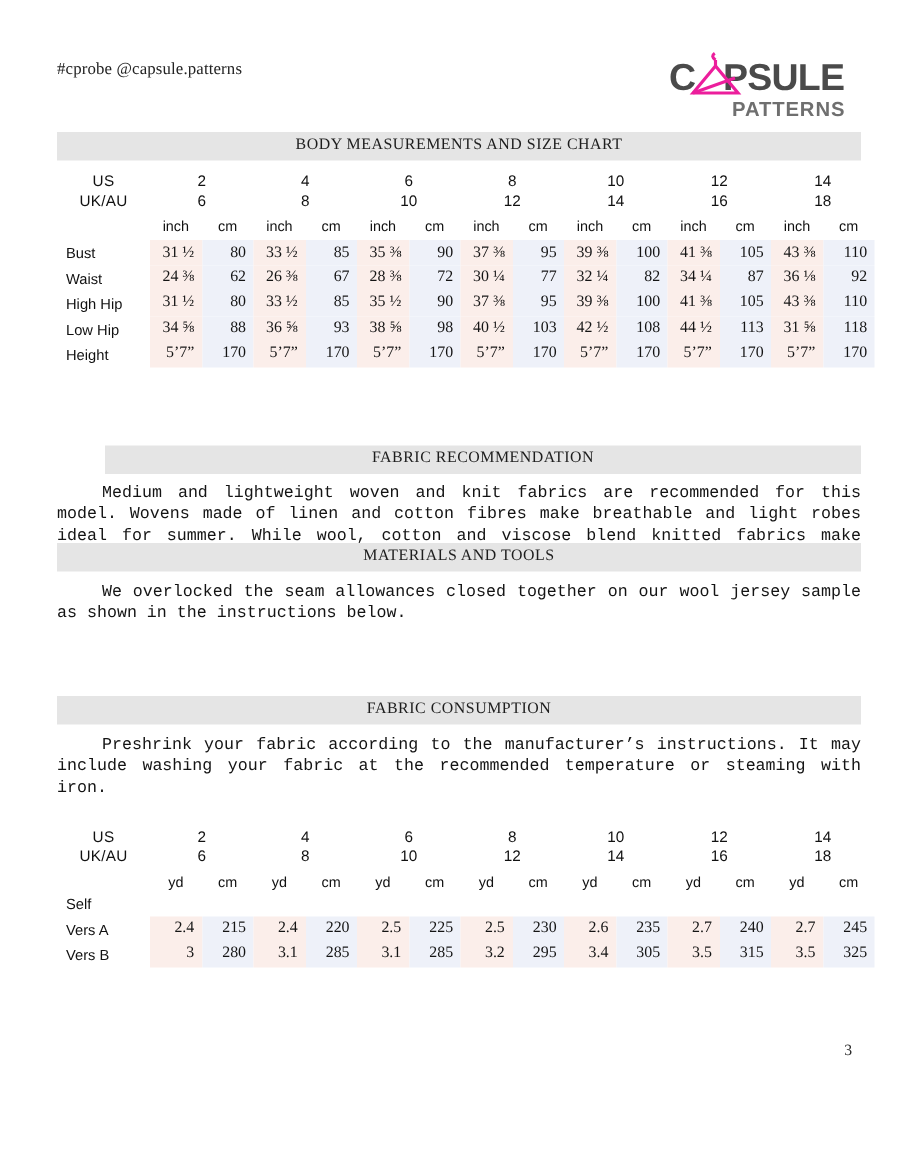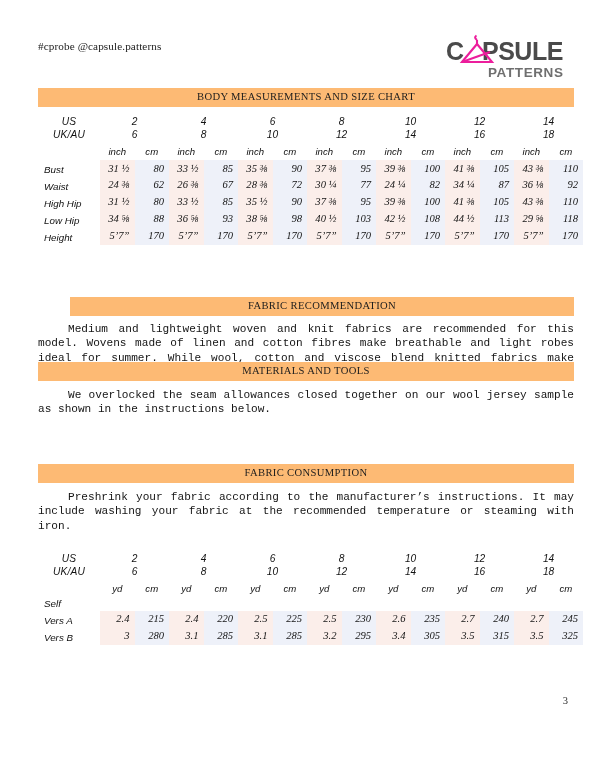--- a/index.html
+++ b/index.html
@@ -46,21 +46,21 @@
     position: absolute;
     right: 0;
     top: -4px;
     width: 128px;
     height: 48px;
   }
   .logo svg { display: block; }
 
   
   .section-bar {
-    background: #fdba74;
+    background: #e5e5e5;
     text-align: center;
     font-family: "Liberation Serif", serif;
     font-size: 10.6px;
     letter-spacing: 0.35px;
     color: #1d1d1d;
     padding: 3px 0 4px 0;
     line-height: 1.1;
   }
 
   
@@ -72,21 +72,20 @@
     text-align: justify;
     text-indent: 30px;
     hyphens: auto;
   }
 
   
   table.sz {
     border-collapse: collapse;
     width: 100%;
     table-layout: fixed;
-    font-style: italic;
   }
   table.sz td, table.sz th {
     padding: 0;
     font-weight: normal;
     vertical-align: bottom;
   }
 
   .lbl-col { width: 62px; }
 
   .hdr-lbl {
@@ -246,21 +245,21 @@
         <tr>
           <td class="row-lbl">Waist</td>
           <td class="cell inch">24 ⅜</td>
           <td class="cell cm">62</td>
           <td class="cell inch">26 ⅜</td>
           <td class="cell cm">67</td>
           <td class="cell inch">28 ⅜</td>
           <td class="cell cm">72</td>
           <td class="cell inch">30 ¼</td>
           <td class="cell cm">77</td>
-          <td class="cell inch">24 ¼</td>
+          <td class="cell inch">32 ¼</td>
           <td class="cell cm">82</td>
           <td class="cell inch">34 ¼</td>
           <td class="cell cm">87</td>
           <td class="cell inch">36 ⅛</td>
           <td class="cell cm">92</td>
         </tr>
 
         <tr>
           <td class="row-lbl">High Hip</td>
           <td class="cell inch">31 ½</td>
@@ -286,21 +285,21 @@
           <td class="cell inch">36 ⅝</td>
           <td class="cell cm">93</td>
           <td class="cell inch">38 ⅝</td>
           <td class="cell cm">98</td>
           <td class="cell inch">40 ½</td>
           <td class="cell cm">103</td>
           <td class="cell inch">42 ½</td>
           <td class="cell cm">108</td>
           <td class="cell inch">44 ½</td>
           <td class="cell cm">113</td>
-          <td class="cell inch">29 ⅝</td>
+          <td class="cell inch">31 ⅝</td>
           <td class="cell cm">118</td>
         </tr>
 
 
         <tr>
           <td class="row-lbl">Height</td>
           <td class="cell inch">5’7”</td>
           <td class="cell cm">170</td>
           <td class="cell inch">5’7”</td>
           <td class="cell cm">170</td>

